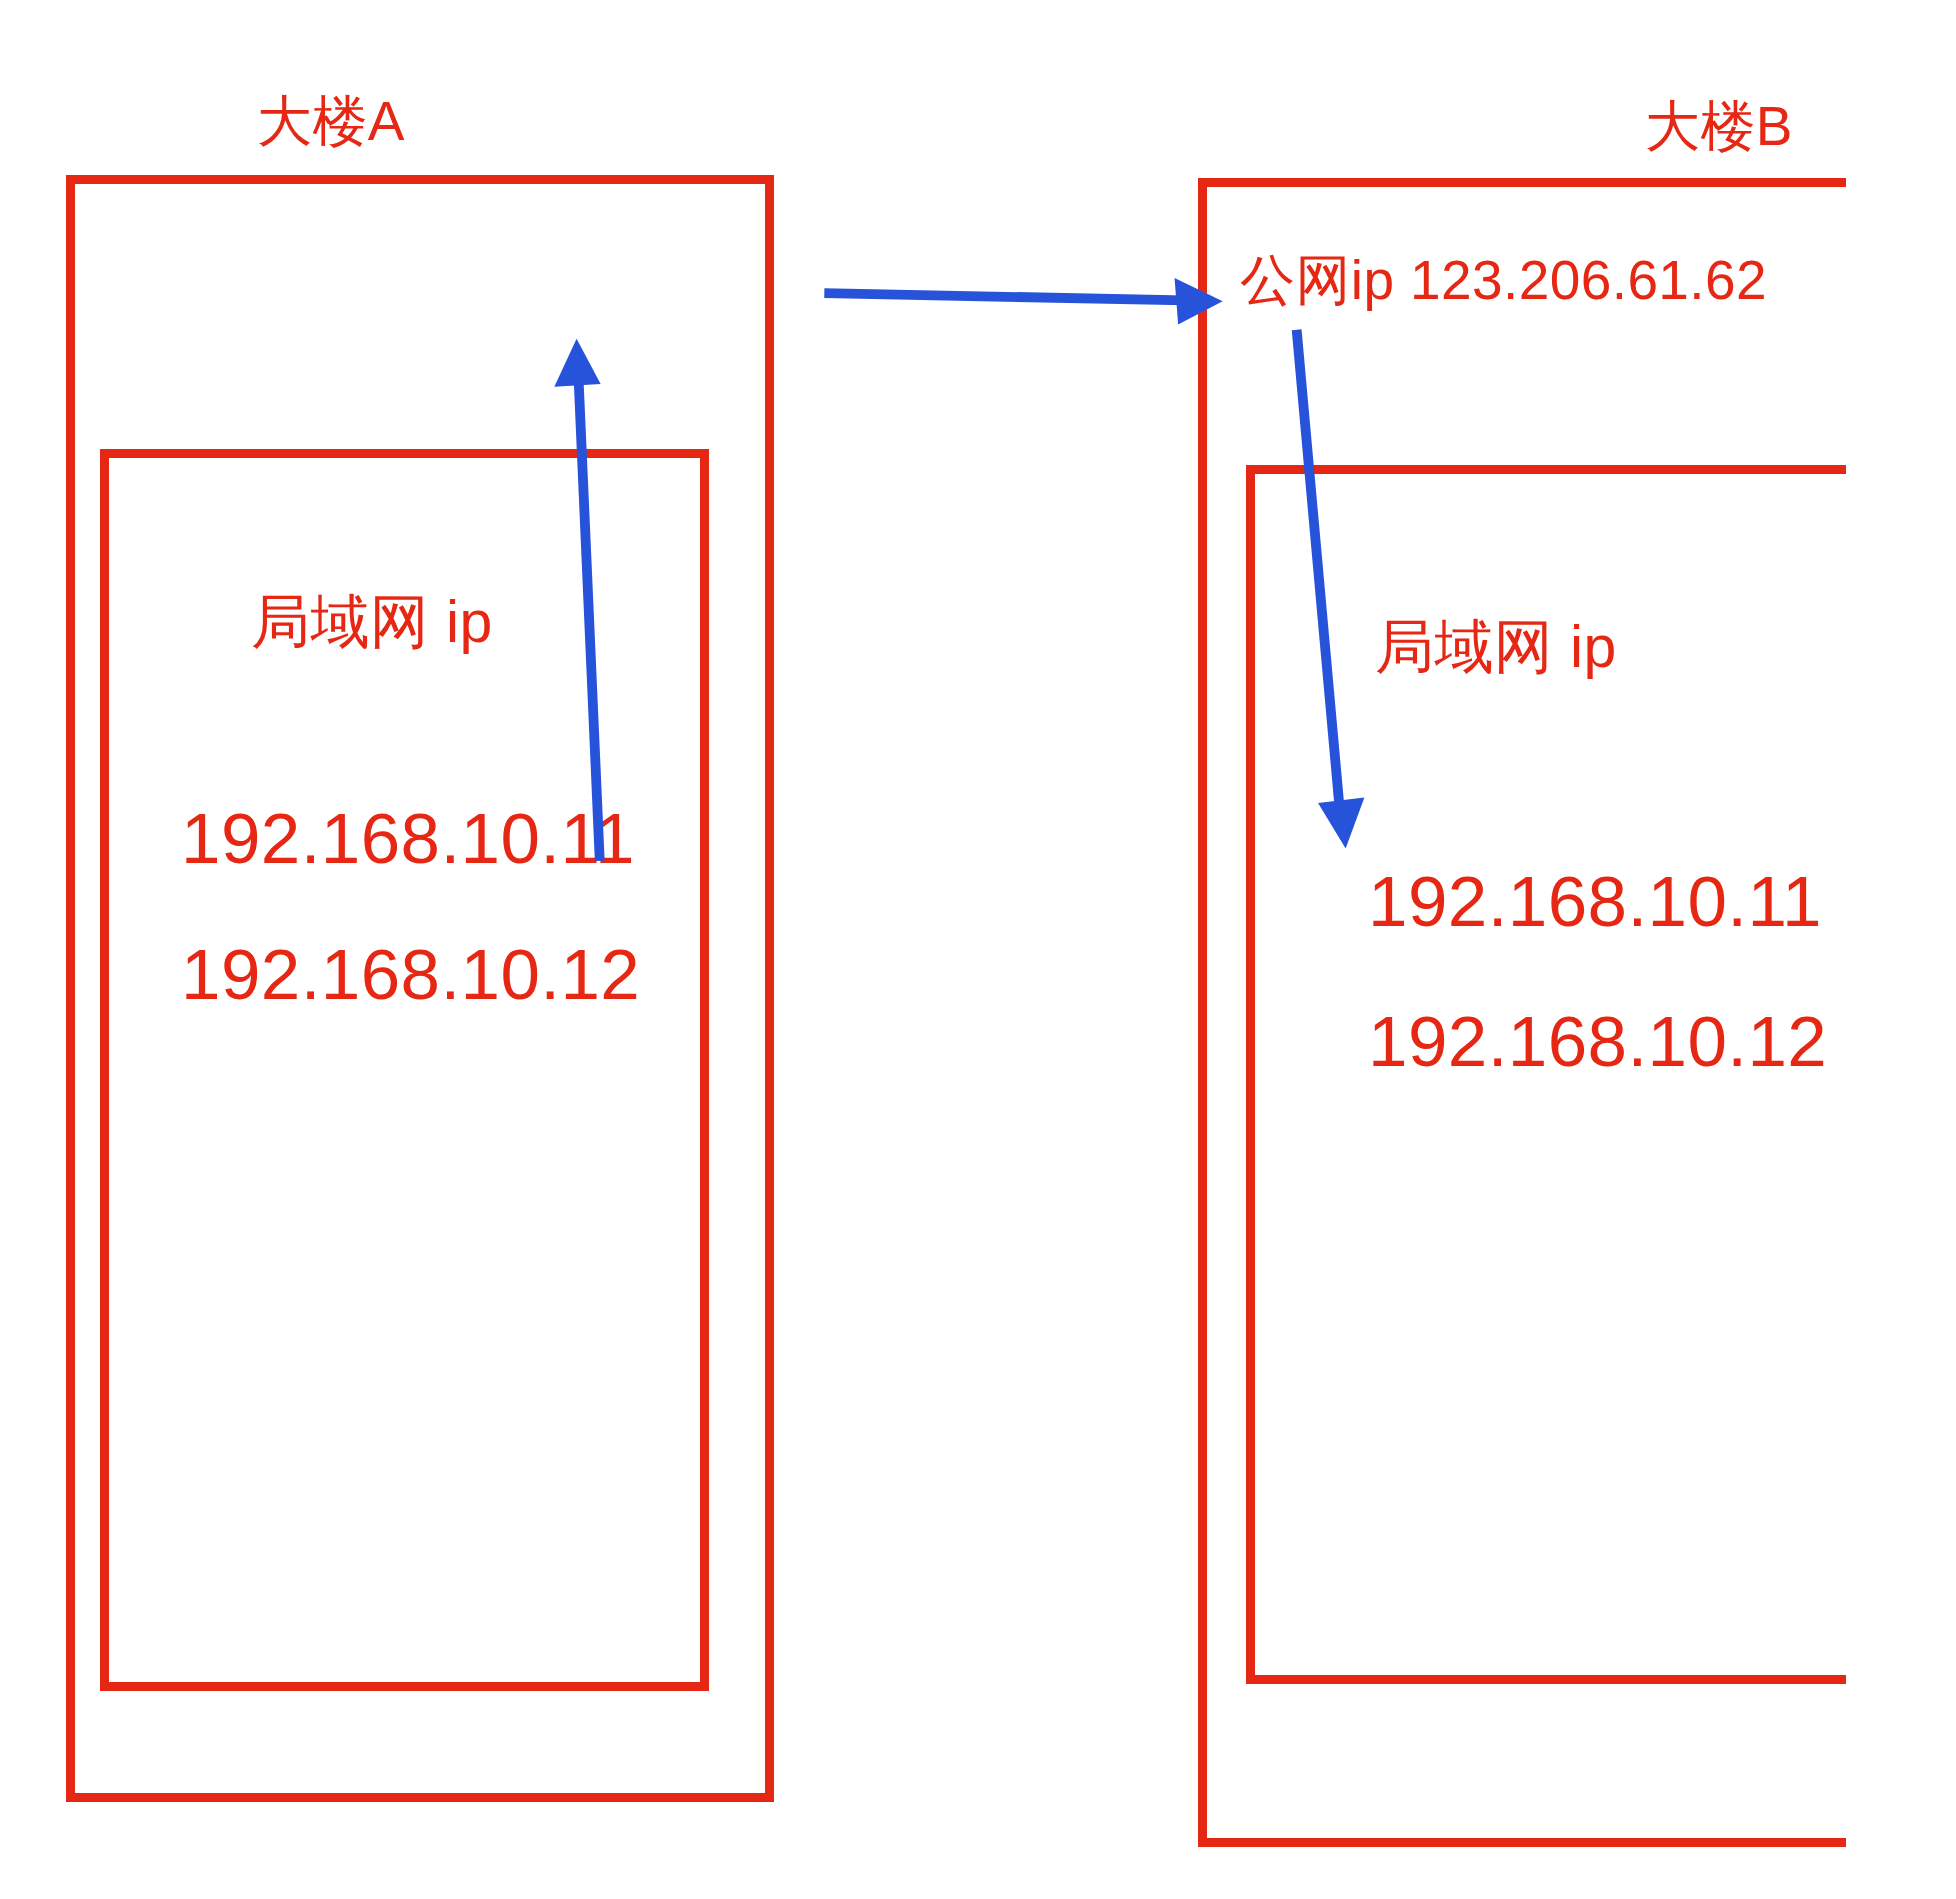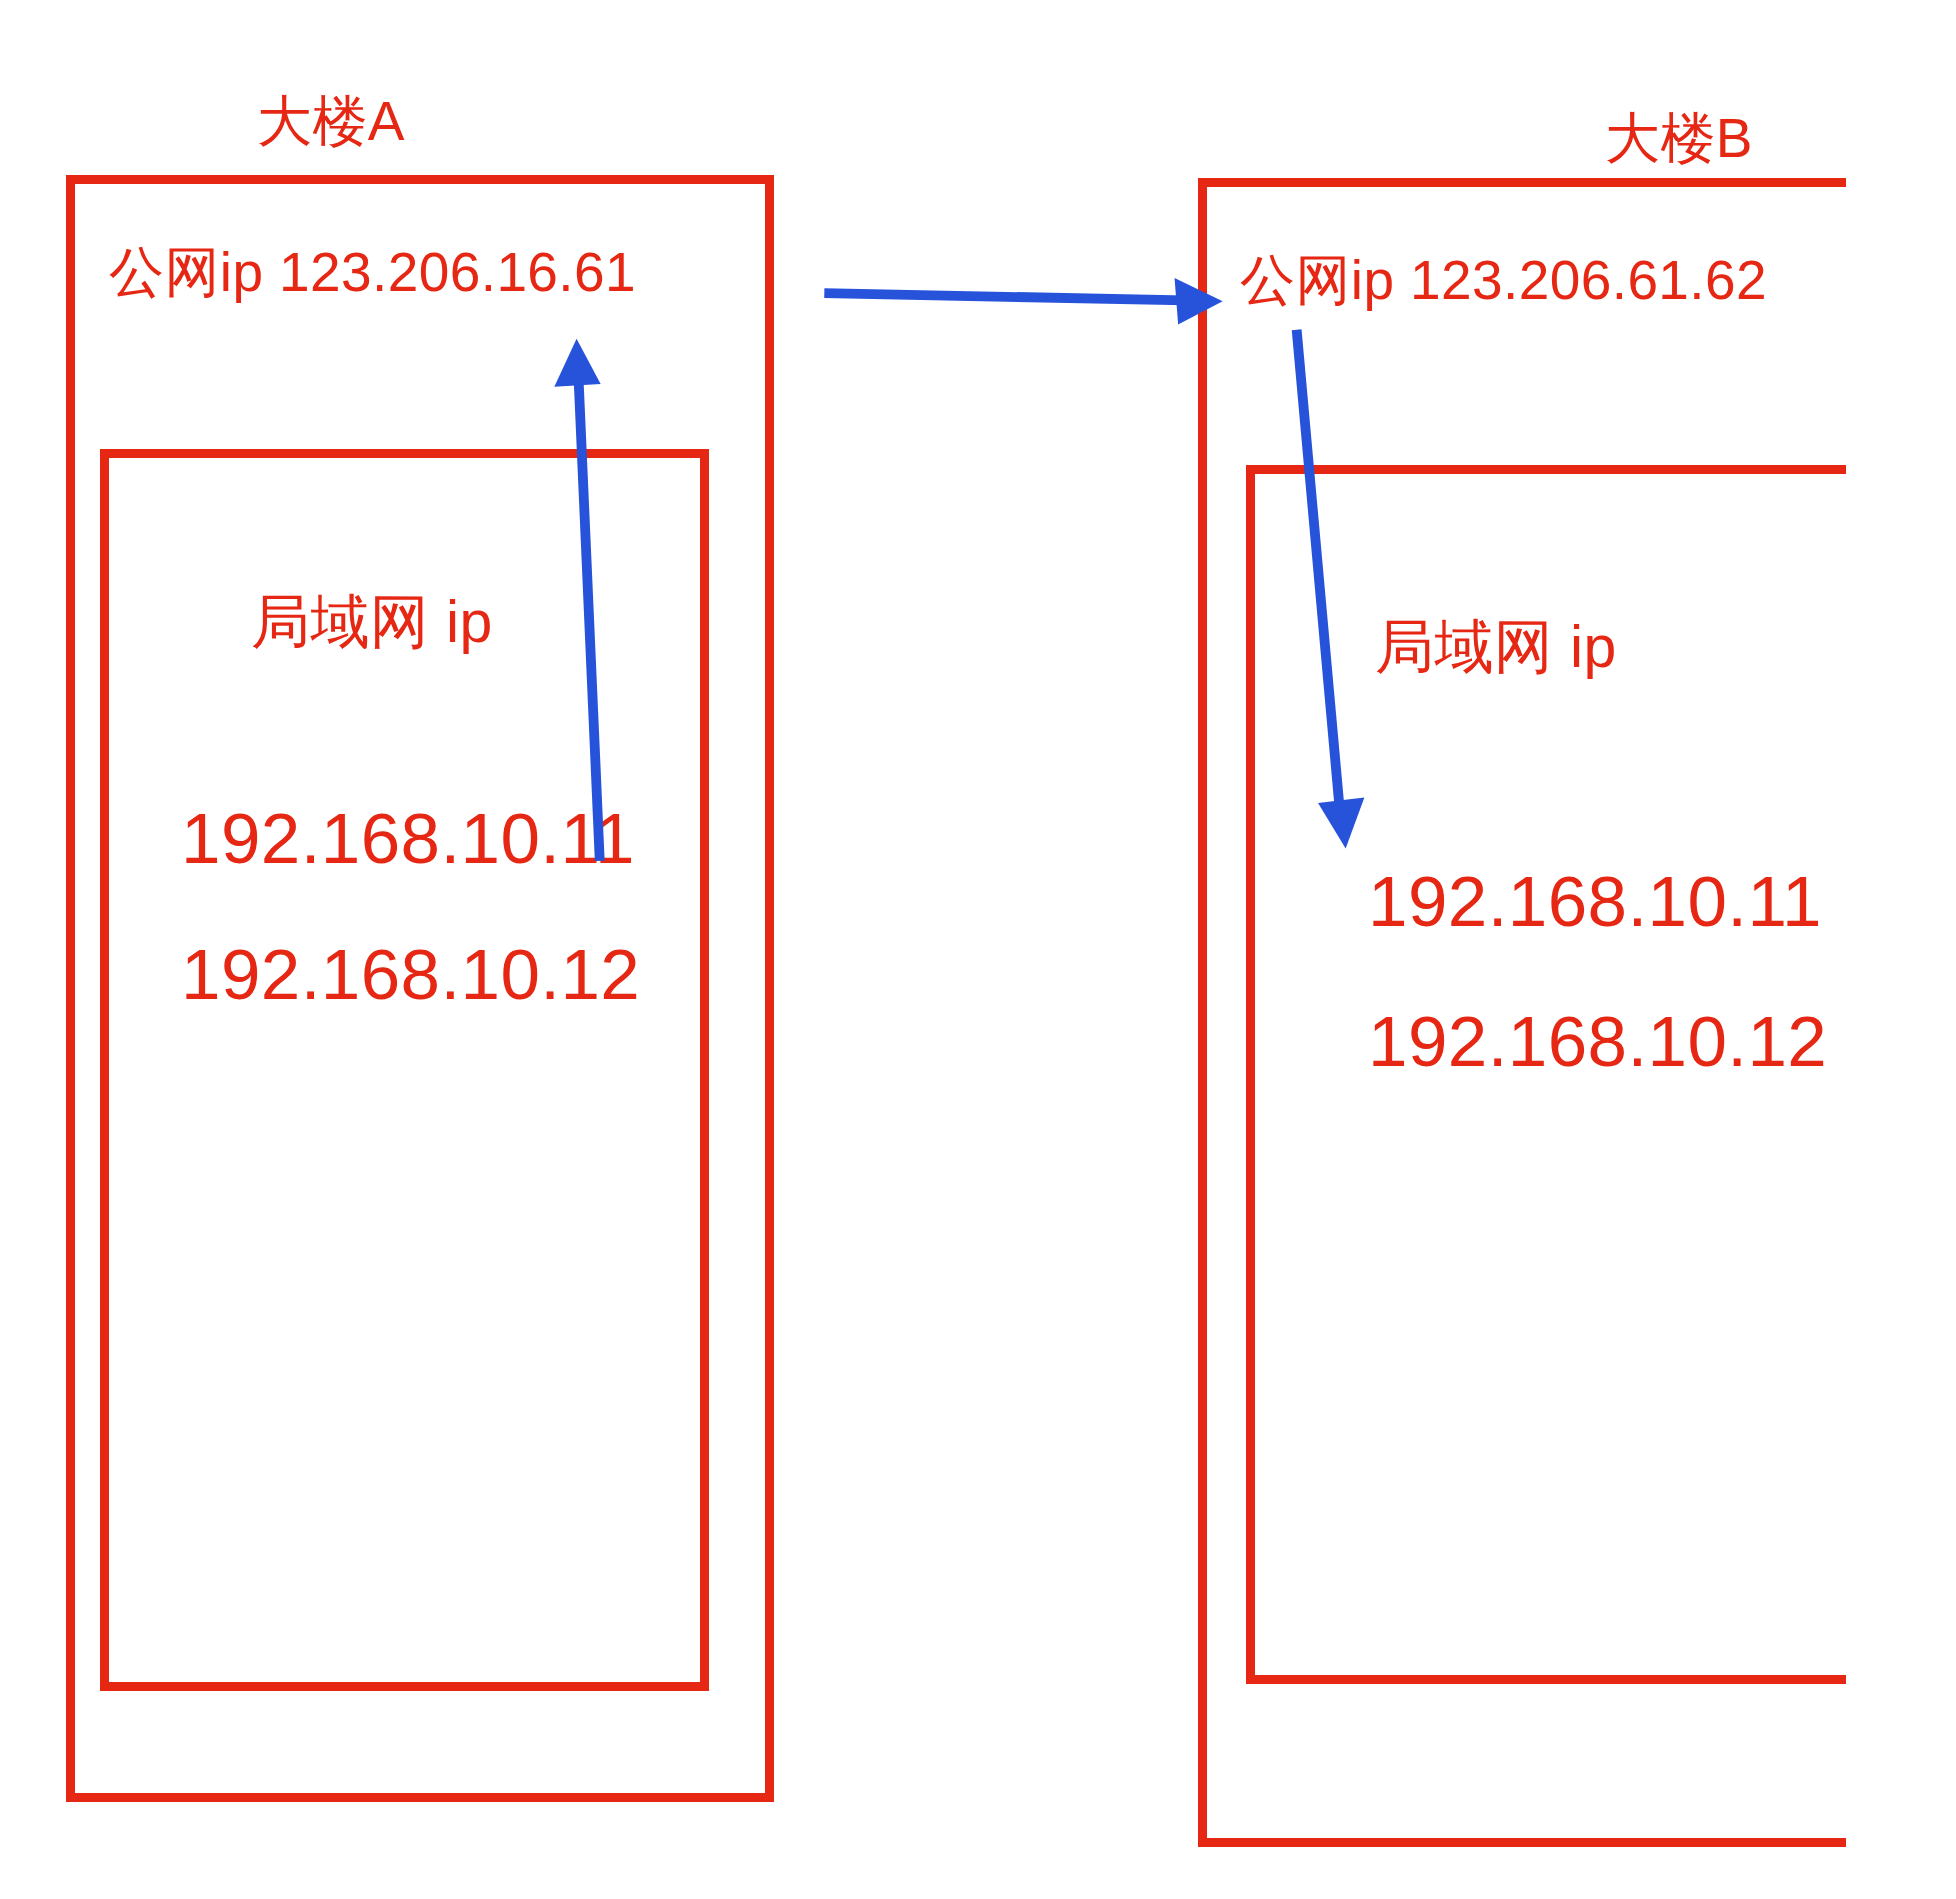--- a/index.html
+++ b/index.html
@@ -64,31 +64,30 @@
 </style>
 </head>
 <body>
 
 <div id="canvas">
 
   <div class="txt bldg-title" style="left:257px; top:91px;">大楼A</div>
 
   <div class="bldg-outer" style="left:66px; top:175px; width:708px; height:1627px;"></div>
 
-  <div class="txt wan-line" style="left:109px; top:242px;">公网ip  123.206.16.61</div>
 
   <div class="bldg-inner" style="left:100px; top:449px; width:609px; height:1242px;"></div>
 
   <div class="txt lan-title" style="left:251px; top:590px;">局域网 ip</div>
 
   <div class="txt ip-line" style="left:181px; top:800px;">192.168.10.11</div>
 
   <div class="txt ip-line" style="left:181px; top:936px;">192.168.10.12</div>
 
-  <div class="txt bldg-title" style="left:1605px; top:96px;margin-top:12px;">大楼B</div>
+  <div class="txt bldg-title" style="left:1645px; top:96px;">大楼B</div>
 
   <div class="bldg-outer" style="left:1198px; top:178px; width:712px; height:1669px;"></div>
 
   <div class="txt wan-line" style="left:1240px; top:242px;margin-top:8px;">公网ip  123.206.61.62</div>
 
   <div class="bldg-inner" style="left:1246px; top:465px; width:610px; height:1219px;"></div>
 
   <div class="txt lan-title" style="left:1375px; top:615px;">局域网 ip</div>
 
   <div class="txt ip-line" style="left:1368px; top:863px;">192.168.10.11</div>

